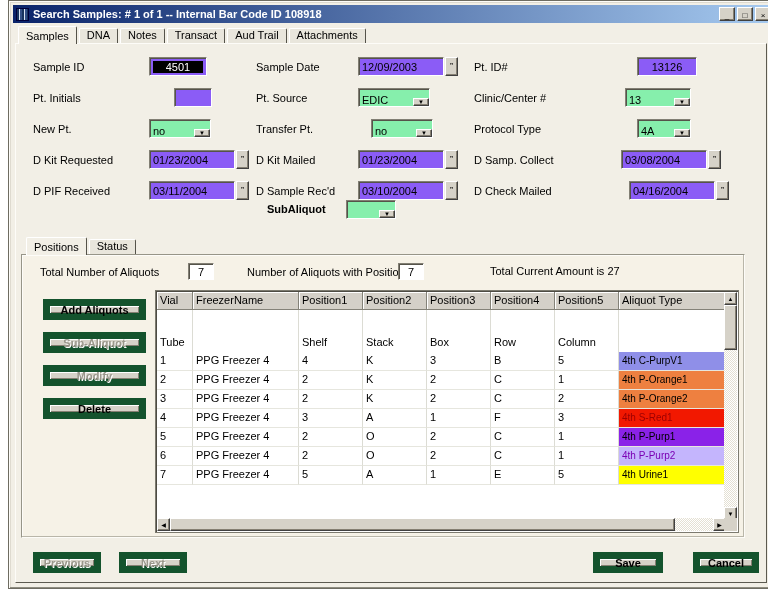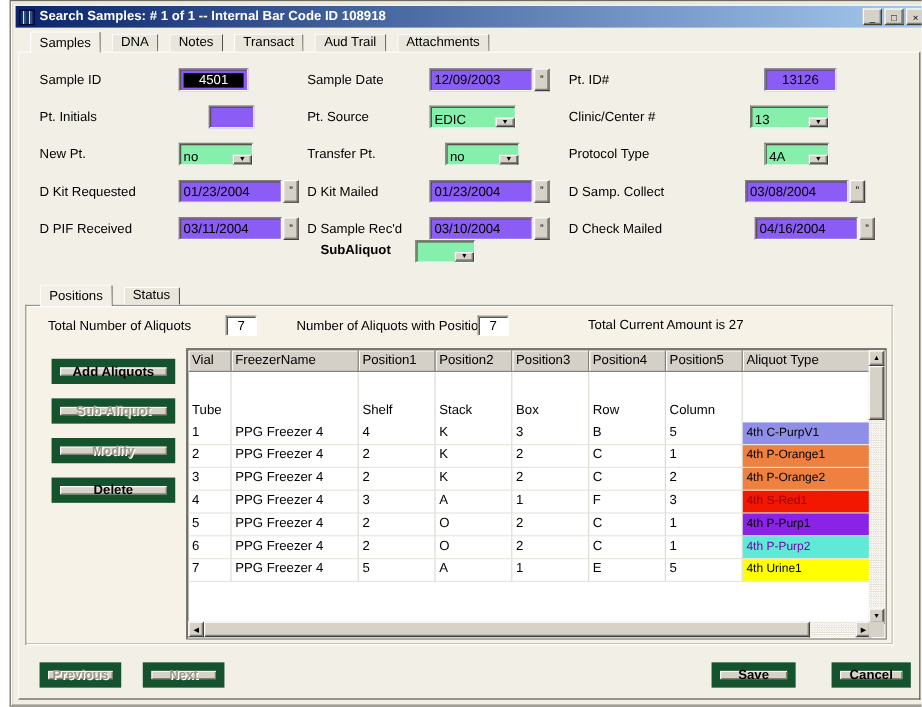--- a/index.html
+++ b/index.html
@@ -21,21 +21,21 @@
   .tb-btn { width:16px; height:14px; background:#d6d2c8; border:1px solid; border-color:#ffffff #404040 #404040 #ffffff;
     box-shadow: inset -1px -1px 0 #857f72; font-size:8px; line-height:11px; text-align:center; color:#000; padding:0; cursor:default; }
   .tb-btn span { display:block; transform:translateY(0.5px); }
 
   
   .tabpane { position:absolute; left:6px; top:42px; width:752px; height:540px;
     background:#f2efe6; border:1px solid; border-color:#fdfcf8 #5c5a50 #5c5a50 #fdfcf8; }
   .tabstrip { position:absolute; display:flex; align-items:flex-end; z-index:5; }
   #main-tabs { left:8px; top:25px; height:18px; }
   #panel-tabs { left:16px; top:236px; height:18px; }
-  .tab { height:15px; margin:0 1px 1px 8px; padding:0 7px 0; font-size:11px; color:#000;
+  .tab { height:15px; margin:0 1px 1px 1px; padding:0 7px 0; font-size:11px; color:#000;
     background:#e9e6dc; border:1px solid; border-color:#ffffff #55534a #55534a #ffffff;
     border-bottom:none; border-top-left-radius:2px; border-top-right-radius:2px; white-space:nowrap; }
   .tab.active { height:18px; margin-bottom:0; padding-top:3px; background:#f2efe6; position:relative; z-index:6; }
 
   
   .lbl { position:absolute; font-size:11px; color:#000; white-space:nowrap;text-align:center; }
   .textbox { position:absolute; height:19px; background:#8b5cf6; border:1px solid; border-color:#827f74 #ffffff #ffffff #827f74;
     box-shadow: inset 1px 1px 0 #55534a; font-size:11px; display:flex; align-items:center; padding:1px 3px 0; }
   .textbox .val { white-space:nowrap; }
   .textbox.centered { justify-content:center; }
@@ -324,21 +324,21 @@
               <div class="tc c7 aliquot" style="background: rgb(138, 34, 232); color: rgb(0, 0, 0);">4th P-Purp1</div>
             </div>
             <div class="trow">
               <div class="tc c0">6</div>
               <div class="tc c1">PPG Freezer 4</div>
               <div class="tc c2">2</div>
               <div class="tc c3">O</div>
               <div class="tc c4">2</div>
               <div class="tc c5">C</div>
               <div class="tc c6">1</div>
-              <div class="tc c7 aliquot" style="background: #5eead4; color: rgb(122, 0, 180);">4th P-Purp2</div>
+              <div class="tc c7 aliquot" style="background: #c4b5fd; color: rgb(122, 0, 180);">4th P-Purp2</div>
             </div>
             <div class="trow">
               <div class="tc c0">7</div>
               <div class="tc c1">PPG Freezer 4</div>
               <div class="tc c2">5</div>
               <div class="tc c3">A</div>
               <div class="tc c4">1</div>
               <div class="tc c5">E</div>
               <div class="tc c6">5</div>
               <div class="tc c7 aliquot" style="background: rgb(255, 255, 0); color: rgb(0, 0, 0);">4th Urine1</div>

